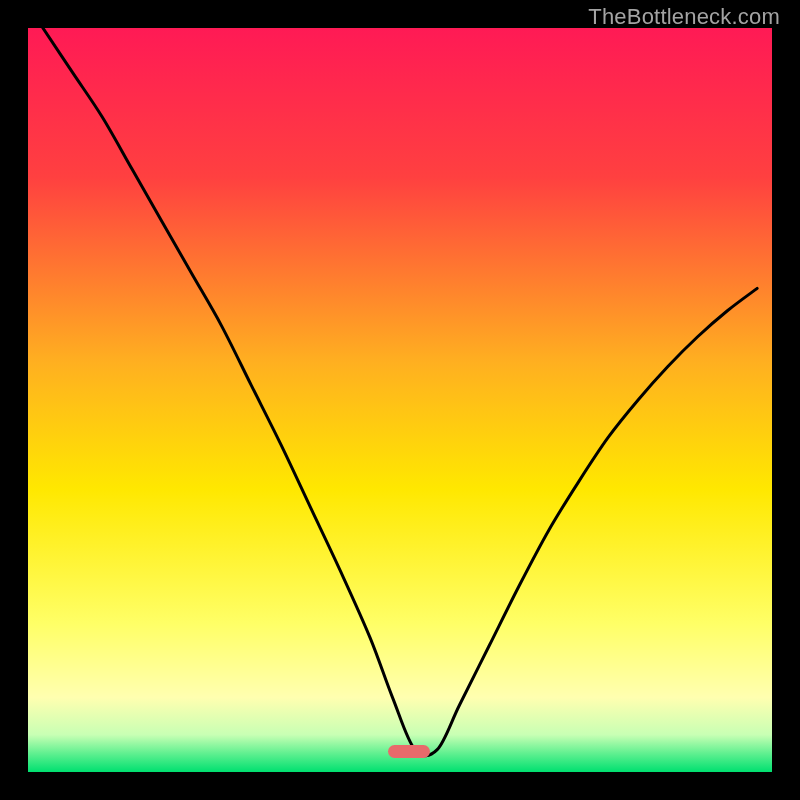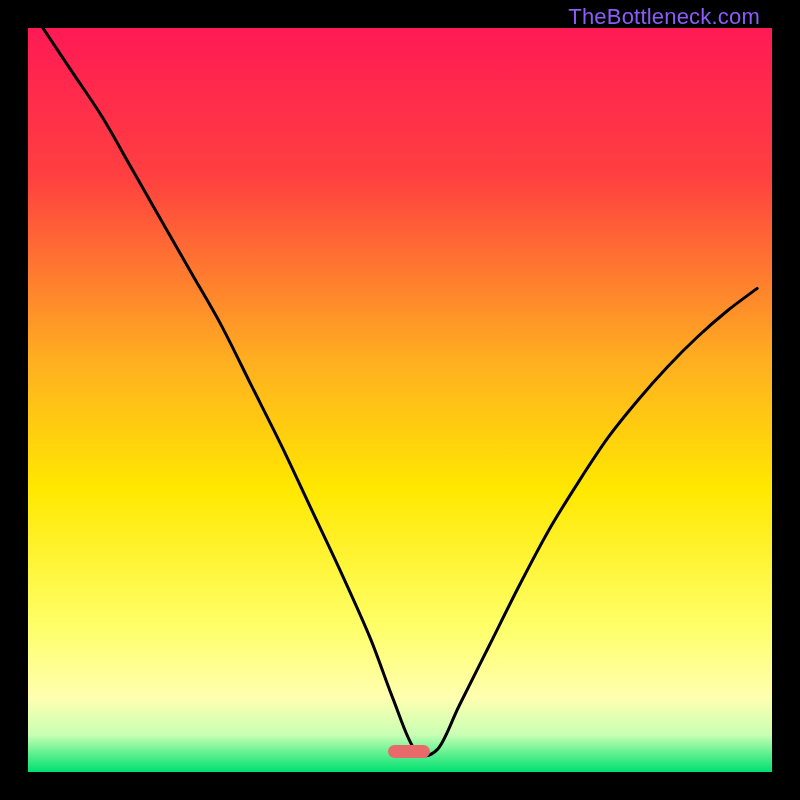--- a/index.html
+++ b/index.html
@@ -28,22 +28,22 @@
     position: absolute;
     inset: 0;
   }
   .curve-svg {
     position: absolute;
     inset: 0;
   }
   .watermark {
     position: absolute;
     top: 4px;
-    right: 40px;
-    color: #8b5cf6;
+    right: 20px;
+    color: #a3a3a3;
     font-size: 22px;
     letter-spacing: 0.2px;
   }
   .marker {
     position: absolute;
     background: #e86a6b;
     border-radius: 999px;
   }
 </style>
 </head>

